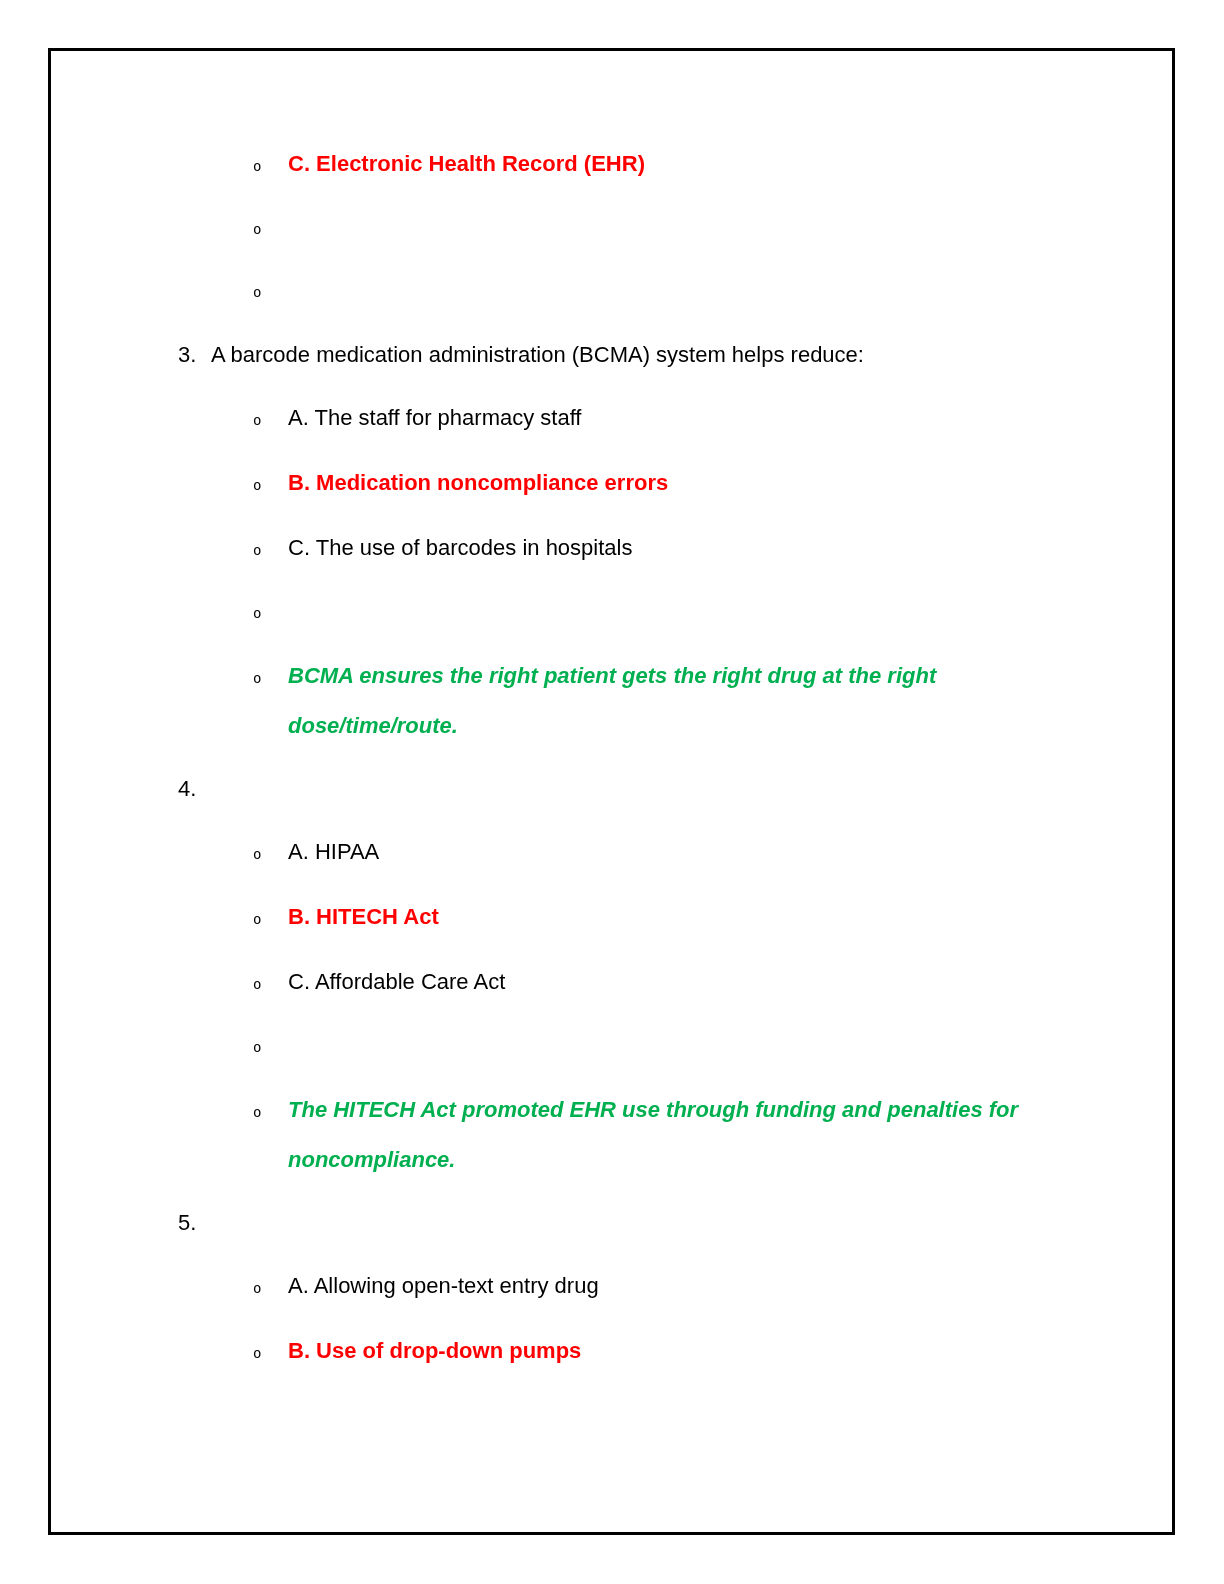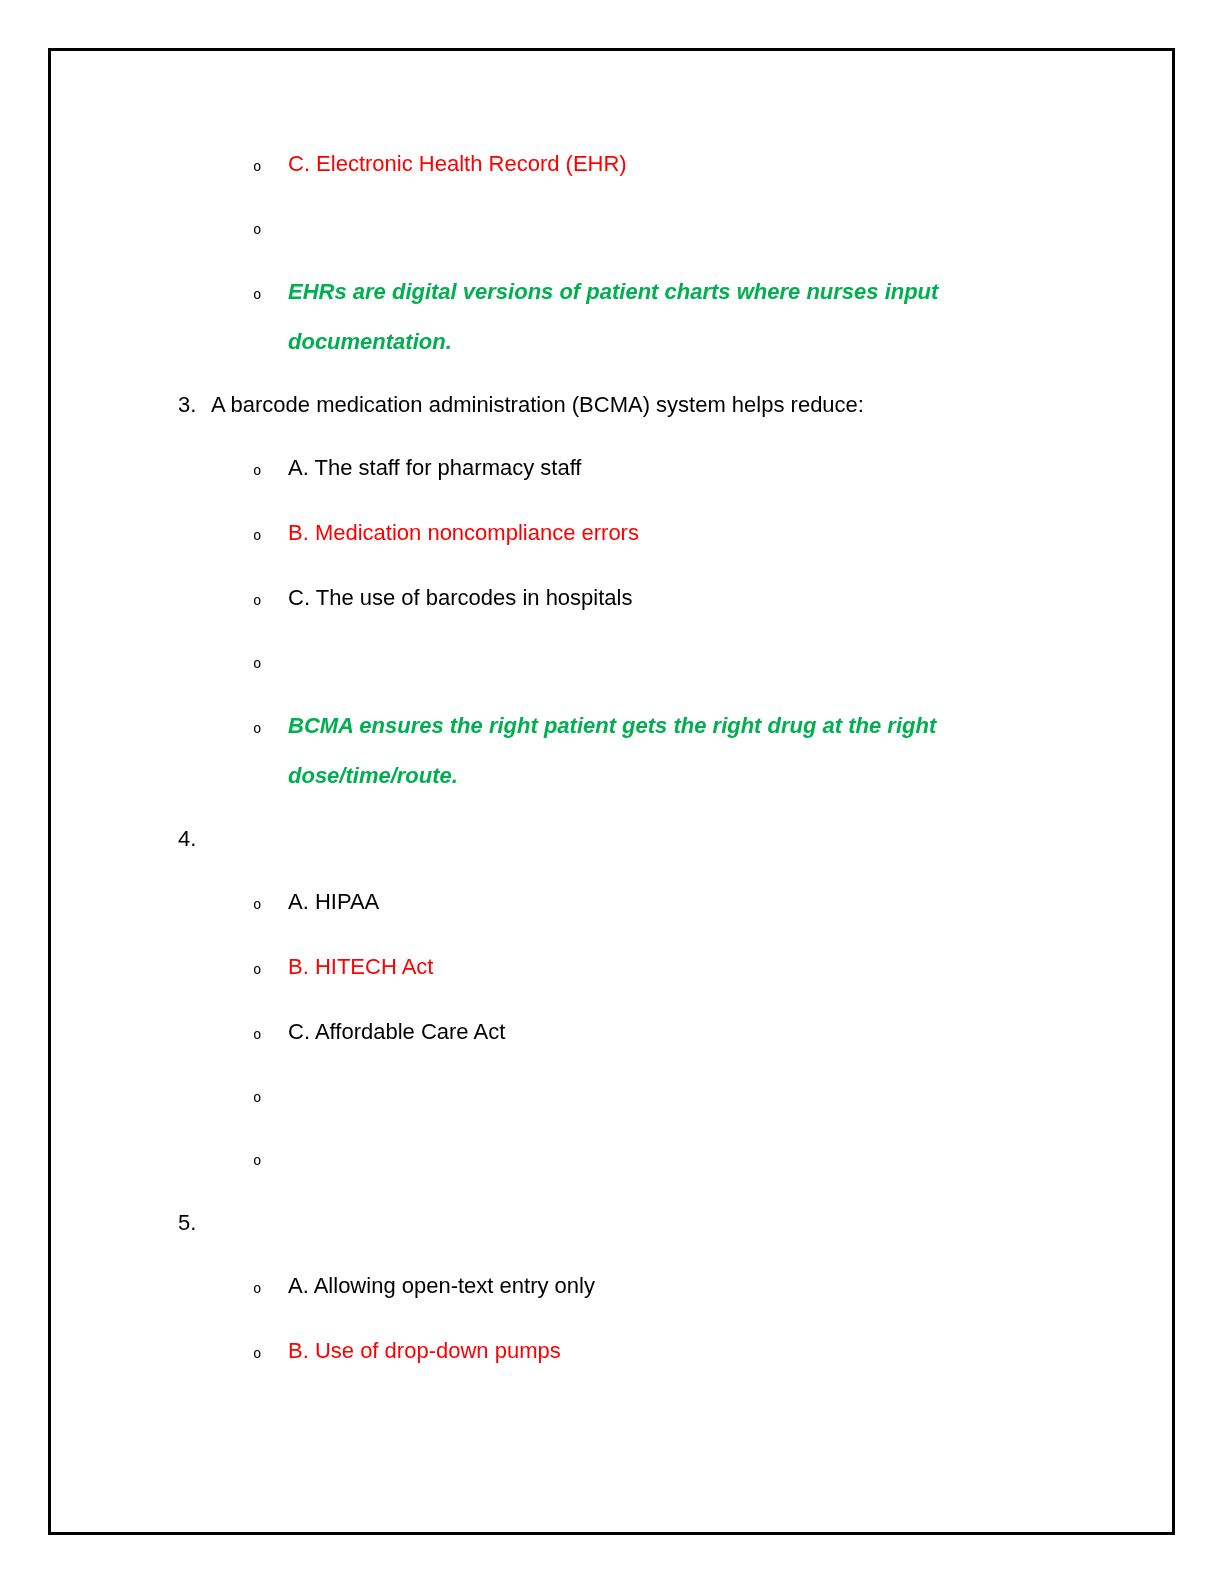--- a/index.html
+++ b/index.html
@@ -37,38 +37,37 @@
   .row.option { padding-left: 202px; }
   .bullet {
     flex: none;
     width: 35px;
     font-family: "DejaVu Sans Mono", monospace;
     font-size: 14px;
     color: #000000;
   }
   .otext { max-width: 760px; }
   .otext.normal { color: #000000; font-weight: normal; }
-  .otext.correct { color: #ff0000; font-weight: normal; }
+  .otext.correct { color: #ff0000; font-weight: bold; }
   .otext.explanation { color: #00b050; font-weight: bold; font-style: italic; }
 </style>
 </head>
 <body>
 
 <div class="page-border">
   <div class="quiz" id="quiz-content">
       <div class="row option">
     <span class="bullet">o</span>
     <span class="otext correct">C. Electronic Health Record (EHR)</span>
   </div>
       <div class="row option">
     <span class="bullet">o</span>
   </div>
       <div class="row option">
     <span class="bullet">o</span>
-    <span class="otext explanation">EHRs are digital versions of patient charts where nurses input documentation.</span>
   </div>
       <div class="row question">
     <span class="qnum">3.</span>
     <span class="qtext">A barcode medication administration (BCMA) system helps reduce:</span>
   </div>
       <div class="row option">
     <span class="bullet">o</span>
     <span class="otext normal">A. The staff for pharmacy staff</span>
   </div>
       <div class="row option">
@@ -99,26 +98,27 @@
   </div>
       <div class="row option">
     <span class="bullet">o</span>
     <span class="otext normal">C. Affordable Care Act</span>
   </div>
       <div class="row option">
     <span class="bullet">o</span>
   </div>
       <div class="row option">
     <span class="bullet">o</span>
+    <span class="otext explanation">The HITECH Act promoted EHR use through funding and penalties for noncompliance.</span>
   </div>
       <div class="row question">
     <span class="qnum">5.</span>
   </div>
       <div class="row option">
     <span class="bullet">o</span>
-    <span class="otext normal">A. Allowing open-text entry only</span>
+    <span class="otext normal">A. Allowing open-text entry drug</span>
   </div>
       <div class="row option">
     <span class="bullet">o</span>
     <span class="otext correct">B. Use of drop-down pumps</span>
   </div>
     </div>
 </div>
 
 </body></html>

